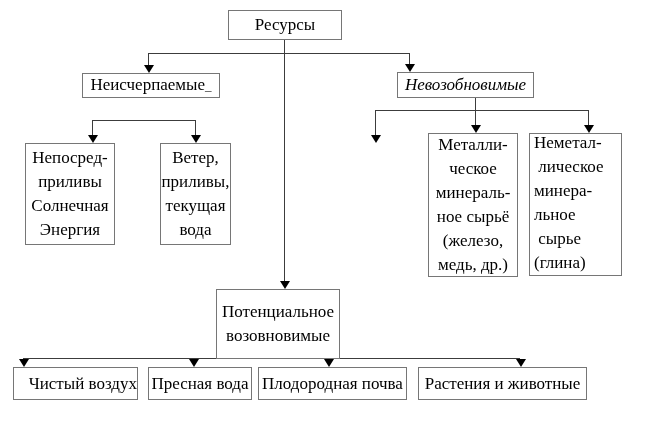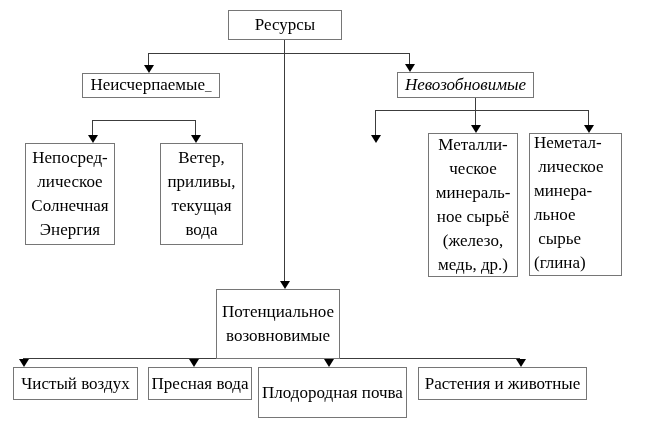--- a/index.html
+++ b/index.html
@@ -93,26 +93,26 @@
   <div class="box" style="left:82px;top:73px;width:138px;height:25px;align-items:flex-end;">
     <span>Неисчерпаемые</span><sup>¯</sup>
   </div>
 
   <div class="box" style="left:397px;top:72px;width:137px;height:26px;font-style:italic;">
     <span>Невозобновимые</span>
   </div>
 
   <div class="box" style="left:25px;top:143px;width:90px;height:102px;">
     <span>Непосред-
-лическое
+приливы
 Солнечная
 Энергия</span>
   </div>
 
-  <div class="box" style="left:160px;top:143px;width:83px;height:102px;">
+  <div class="box" style="left:160px;top:143px;width:71px;height:102px;">
     <span>Ветер,
 приливы,
 текущая
 вода</span>
   </div>
 
 
   <div class="box" style="left:428px;top:133px;width:90px;height:144px;">
     <span>Металли-
 ческое
@@ -129,29 +129,29 @@
 льное
  сырье
 (глина)</span>
   </div>
 
   <div class="box" style="left:216px;top:289px;width:124px;height:70px;">
     <span>Потенциальное
 возовновимые</span>
   </div>
 
-  <div class="box" style="left:13px;top:367px;width:125px;height:33px;">
+  <div class="box" style="left:13px;top:367px;width:125px;height:33px;justify-content:flex-end;">
     <span>Чистый воздух</span>
   </div>
 
   <div class="box" style="left:148px;top:367px;width:104px;height:33px;">
     <span>Пресная вода</span>
   </div>
 
-  <div class="box" style="left:258px;top:367px;width:149px;height:51px;">
+  <div class="box" style="left:258px;top:367px;width:149px;height:33px;">
     <span>Плодородная почва</span>
   </div>
 
   <div class="box" style="left:418px;top:367px;width:169px;height:33px;">
     <span>Растения и животные</span>
   </div>
 
 </div>
 
 </body></html>

